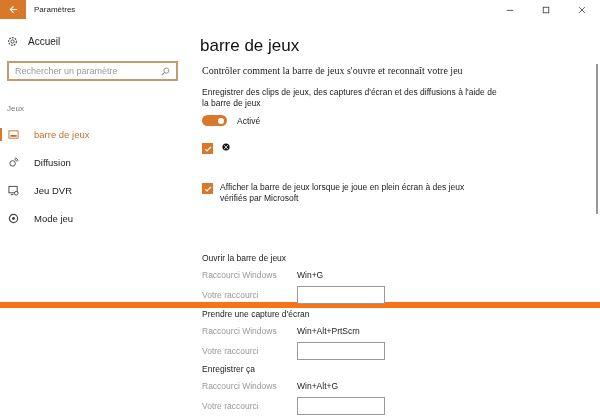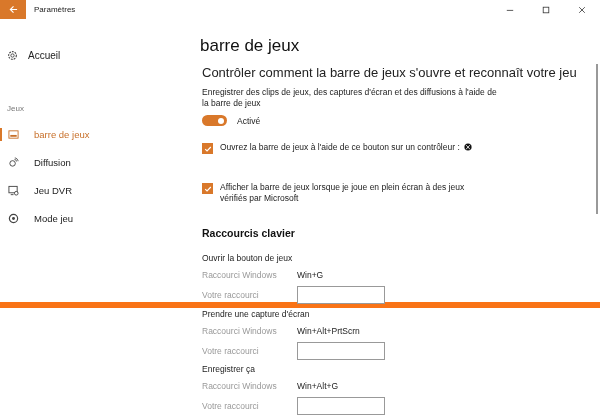--- a/index.html
+++ b/index.html
@@ -8,39 +8,39 @@
     .window { position: absolute; left: 0; top: 0; width: 600px; height: 308px; background: #fff; border-bottom: 6px solid #f97316; }
     .titlebar { position: absolute; left: 0; top: 0; width: 600px; height: 19px; background: #fff; }
     .back-btn { position: absolute; left: 0; top: 0; width: 26px; height: 19px; background: #d9782a; display: flex; align-items: center; justify-content: center; cursor: pointer; }
     .back-btn svg { width: 9px; height: 9px; }
     .title { position: absolute; left: 34px; top: 5px; font-size: 8px; color: #222; }
     .win-ctrls { position: absolute; right: 0; top: 0; height: 19px; display: flex; }
     .win-ctrl { width: 36px; height: 19px; display: flex; align-items: center; justify-content: center; cursor: pointer; }
     .win-ctrl svg { width: 8px; height: 8px; }
 
     .sidebar { position: absolute; left: 0; top: 19px; width: 192px; height: 398px; }
-    .home { position: absolute; left: 7px; top: 31px; display: flex; align-items: center; cursor: pointer; }
+    .home { position: absolute; left: 7px; top: 17px; display: flex; align-items: center; cursor: pointer; }
     .home svg { width: 11px; height: 11px; }
     .home-label { margin-left: 10px; font-size: 10px; color: #222; }
     .search { position: absolute; left: 7px; top: 42px; width: 171px; height: 20px; border: 2px solid #c49a72; background: #fff; display: flex; align-items: center; padding-left: 6px; }
     .search input { border: none; outline: none; font-size: 9px; color: #888; width: 140px; background: transparent; font-family: "Liberation Sans", sans-serif; }
     .search input::placeholder { color: #999; }
     .search-icon { position: absolute; right: 6px; top: 4px; width: 9px; height: 9px; }
     .section-label { position: absolute; left: 7px; top: 85px; font-size: 8px; color: #777; }
     .nav { position: absolute; left: 0; top: 101px; width: 192px; }
     .nav-item { position: relative; height: 28px; display: flex; align-items: center; padding-left: 8px; cursor: pointer; }
     .nav-item .ico { width: 11px; height: 11px; display: flex; align-items: center; justify-content: center; }
     .nav-item .ico svg { width: 11px; height: 11px; }
     .nav-item .lbl { margin-left: 15px; font-size: 9.5px; color: #222; }
     .nav-item.active .lbl { color: #c8702a; }
     .nav-item.active::before { content: ""; position: absolute; left: 0; top: 8px; width: 2px; height: 13px; background: #d9782a; }
 
     .main { position: absolute; left: 200px; top: 19px; width: 392px; height: 398px; }
     .page-title { position: absolute; left: 0; top: 17px; font-size: 17px; color: #111; font-weight: normal; }
-    .desc { position: absolute; left: 2px; top: 46px; font-size: 13px; color: #222; }
+    .desc { position: absolute; left: 2px; top: 46px; font-size: 10px; color: #222; font-family: Liberation Serif, serif; }
     .record-label { position: absolute; left: 2px; top: 68px; width: 300px; font-size: 8.5px; line-height: 11px; color: #222; }
     .toggle-row { position: absolute; left: 2px; top: 96px; display: flex; align-items: flex-end; }
     .toggle { width: 25px; height: 11px; border-radius: 6px; background: #d9782a; position: relative; cursor: pointer; }
     .toggle .knob { position: absolute; right: 3px; top: 2.5px; width: 6px; height: 6px; border-radius: 50%; background: #fff; }
     .toggle-text { margin-left: 10px; font-size: 8.5px; color: #222; }
     .check-row { position: absolute; left: 2px; display: flex; align-items: flex-start; }
     .checkbox { width: 11px; height: 11px; background: #d9782a; display: flex; align-items: center; justify-content: center; cursor: pointer; flex-shrink: 0; margin-top: 1px; }
     .checkbox svg { width: 8px; height: 8px; }
     .check-text { margin-left: 7px; width: 260px; font-size: 8.5px; line-height: 11px; color: #222; }
     .xbox { display: inline-block; width: 8px; height: 8px; vertical-align: -1px; margin-left: 2px; }
@@ -84,20 +84,27 @@
   </div>
 
   <div class="sidebar">
     <div class="home">
       <svg viewBox="0 0 12 12">
           <circle cx="6" cy="6" r="4.2" stroke="#444" stroke-width="1.2" fill="none" stroke-dasharray="2 1.1"></circle>
           <circle cx="6" cy="6" r="1.8" stroke="#444" stroke-width="1" fill="none"></circle>
         </svg>
       <span class="home-label">Accueil</span>
     </div>
+    <div class="search">
+      <input type="text" placeholder="Rechercher un paramètre" style="">
+      <svg class="search-icon" viewBox="0 0 10 10">
+          <circle cx="6" cy="4" r="2.8" stroke="#888" stroke-width="1" fill="none"></circle>
+          <path d="M4 6L1 9" stroke="#888" stroke-width="1.2"></path>
+        </svg>
+    </div>
     <span class="section-label">Jeux</span>
     <div class="nav">
       <div class="nav-item active">
         <span class="ico">
           <svg viewBox="0 0 12 12">
               <rect x="1" y="2" width="10" height="8" stroke="#c8702a" stroke-width="1" fill="none"></rect>
               <rect x="2.5" y="6.5" width="7" height="2" fill="#c8702a"></rect>
             </svg>
         </span>
         <span class="lbl">barre de jeux</span>
@@ -144,41 +151,39 @@
       <span class="toggle-text">Activé</span>
     </div>
 
     <div class="check-row" style="top:123px;">
       <div class="checkbox">
         <svg viewBox="0 0 10 10">
             <path d="M1.5 5.2l2.3 2.3L8.5 2.5" stroke="#fff" stroke-width="1.4" fill="none"></path>
           </svg>
       </div>
       <div class="check-text">
-        <span>Ouvrez la barre de jeux à l'aide de ce bouton sur un contrôleur :</span>
         <svg class="xbox" viewBox="0 0 10 10">
             <circle cx="5" cy="5" r="4.5" fill="#111"></circle>
             <path d="M2.3 2.5C4 4 5.5 5.5 7.5 8M7.7 2.5C6 4 4.5 5.5 2.5 8" stroke="#fff" stroke-width="1.1" fill="none"></path>
           </svg>
       </div>
     </div>
 
     <div class="check-row" style="top:163px;">
       <div class="checkbox">
         <svg viewBox="0 0 10 10">
             <path d="M1.5 5.2l2.3 2.3L8.5 2.5" stroke="#fff" stroke-width="1.4" fill="none"></path>
           </svg>
       </div>
       <div class="check-text">Afficher la barre de jeux lorsque je joue en plein écran à des jeux vérifiés par Microsoft</div>
     </div>
 
-    <h2 class="shortcuts-title">Raccourcis clavier</h2>
 
     <div class="sc-group" style="top:234px;">
-      <div class="sc-heading">Ouvrir la bouton de jeux</div>
+      <div class="sc-heading">Ouvrir la barre de jeux</div>
       <div class="sc-row">
         <span class="k">Raccourci Windows</span>
         <span class="v">Win+G</span>
       </div>
       <div class="sc-row">
         <span class="k">Votre raccourci</span>
         <input class="sc-input" type="text" value="" style="">
       </div>
     </div>
 

